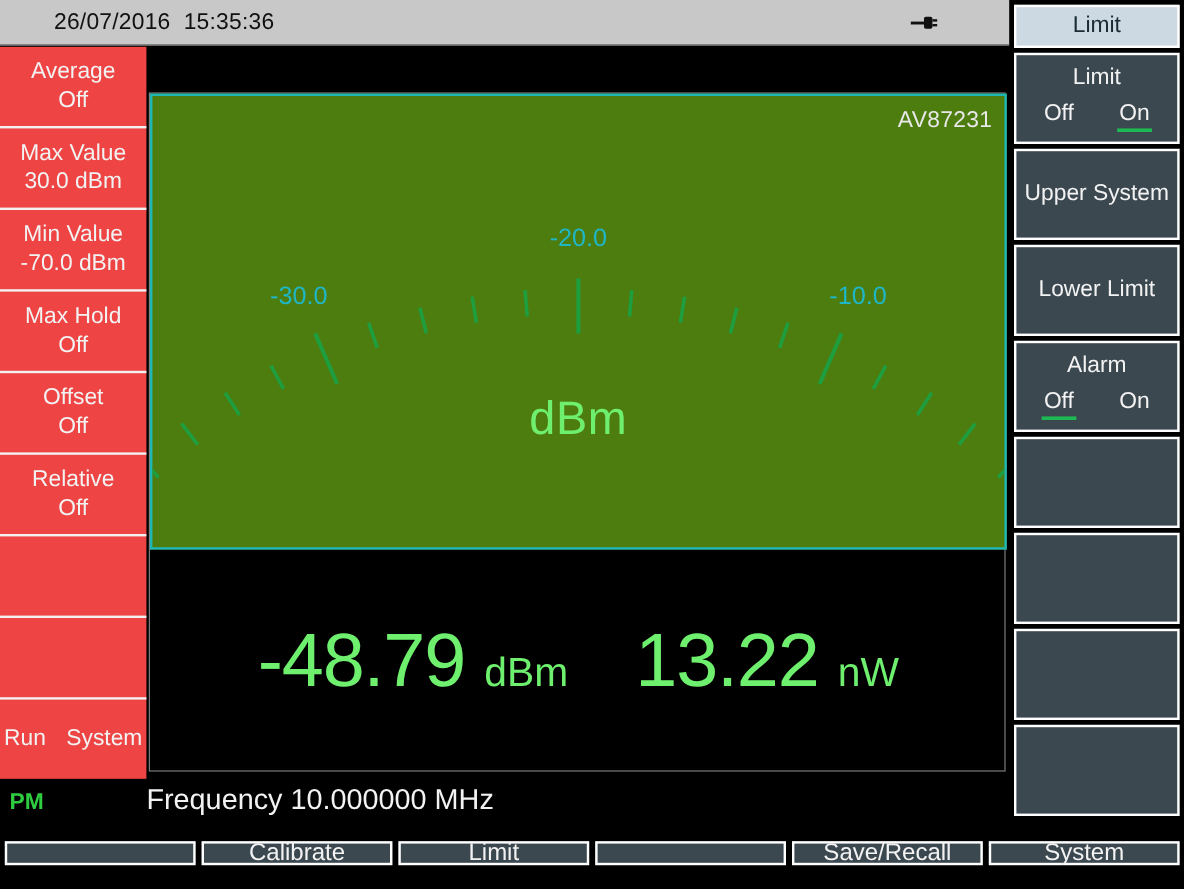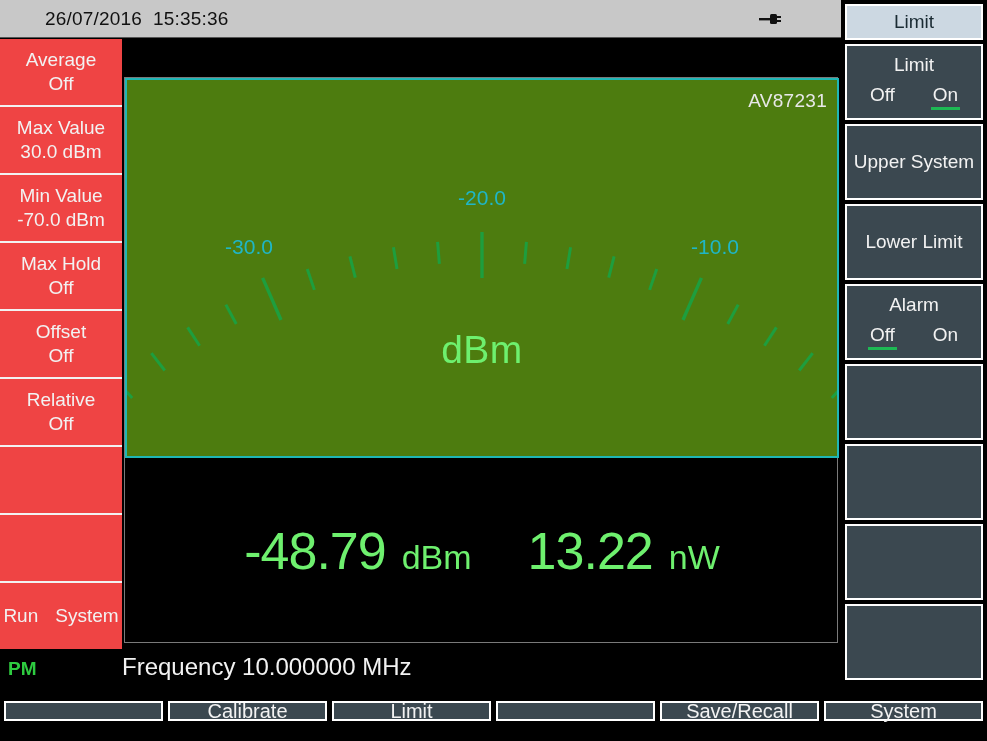--- a/index.html
+++ b/index.html
@@ -86,21 +86,21 @@
 
   
   #readout {
     position: absolute; left: 0; top: 382px;
     width: 714px; height: 182px;
     display: flex; align-items: center; justify-content: center;
     gap: 0;
     color: #6ef06e;
   }
   .ro-group { display: flex; align-items: baseline; }
-  .ro-val { font-size: 52px; letter-spacing: -1px; line-height: 1; }
+  .ro-val { font-size: 63px; letter-spacing: -1px; line-height: 1; }
   .ro-unit { font-size: 34px; margin-left: 16px; line-height: 1; }
   #ro-dbm { margin-right: 56px; }
 
   
   #meta-row {
     position: absolute; left: 0; top: 649px;
     width: 841px; height: 35px;
     color: #f2f2f2;
   }
   #pm-label {

